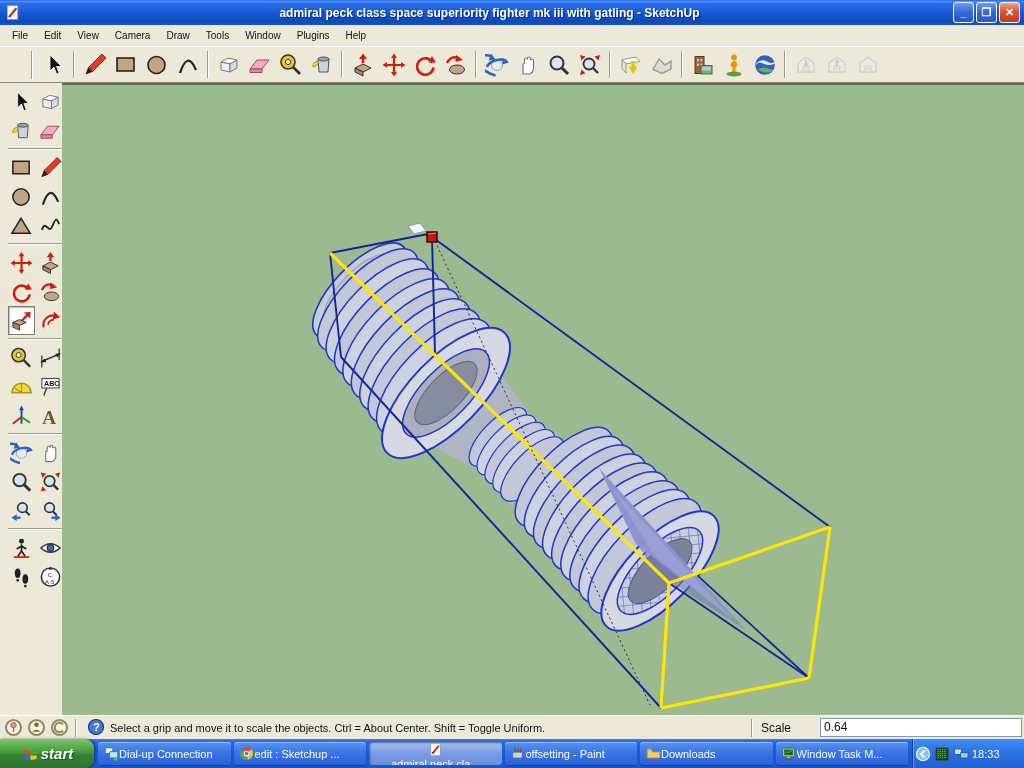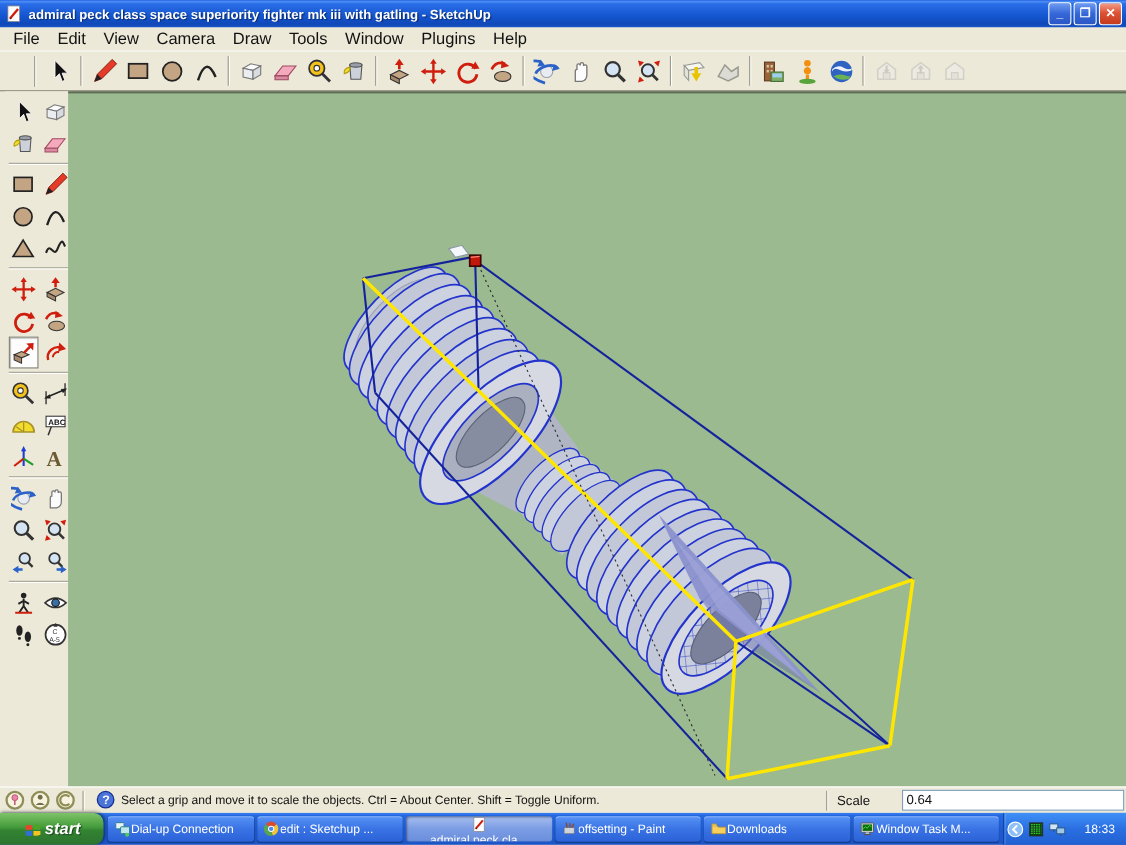--- a/index.html
+++ b/index.html
@@ -7,31 +7,31 @@
   *{box-sizing:border-box;}
   :root{
     --beige:#ece9d8; --beige-dark:#d4d0c8; --etch-dark:#9c9a8a; --etch-light:#ffffff;
   }
   
   #titlebar{position:absolute;left:0;top:0;width:1024px;height:25px;
     background:linear-gradient(180deg,#2664e0 0%,#4b8ef5 6%,#2a6de8 14%,#1355ce 60%,#1048b8 88%,#1a56c8 100%);
     display:flex;align-items:center;padding:0 4px;color:#fff;}
   #titlebar .app-ico{width:17px;height:17px;margin-right:5px;flex:none;}
   #titlebar .ttl{font-size:12px;font-weight:bold;text-shadow:1px 1px 1px #0a2a6a;
-    white-space:nowrap;overflow:hidden;flex:1;}
+    white-space:nowrap;overflow:hidden;flex:1;text-align:center;}
   .winbtns{display:flex;gap:2px;flex:none;}
   .winbtn{width:21px;height:21px;border-radius:3px;border:1px solid #fff;
     background:linear-gradient(180deg,#6f9bf0 0%,#3567d8 50%,#2a57c4 100%);
     color:#fff;font-size:11px;font-weight:bold;display:flex;align-items:center;justify-content:center;
     padding:0;line-height:1;}
   .winbtn.close{background:linear-gradient(180deg,#f2a08a 0%,#dd5335 45%,#c63a1c 100%);}
   
   #menubar{position:absolute;left:0;top:25px;width:1024px;height:22px;background:var(--beige);
     display:flex;align-items:center;padding-left:4px;border-bottom:1px solid #fff;}
-  .menu-item{font-size:15px;color:#111;padding:2px 8px;}
+  .menu-item{font-size:10px;color:#111;padding:2px 8px;}
   
   #toolbar{position:absolute;left:0;top:47px;width:1024px;height:36px;background:var(--beige);
     display:flex;align-items:center;padding-left:6px;border-bottom:1px solid #8a8875;}
   #toolbar .lead{width:26px;height:28px;border-right:1px solid var(--etch-dark);
     box-shadow:1px 0 0 var(--etch-light);margin-right:6px;}
   .tb-group{display:flex;align-items:center;}
   .tb-sep{width:2px;height:27px;border-left:1px solid var(--etch-dark);border-right:1px solid var(--etch-light);margin:0 4px;}
   .tb-btn{width:29px;height:29px;background:transparent;border:1px solid transparent;padding:1px;margin:0 1px;
     display:flex;align-items:center;justify-content:center;}
   .tb-btn.disabled{opacity:.45;filter:grayscale(60%);}
@@ -69,21 +69,21 @@
   .task-btn{flex:1;max-width:150px;min-width:0;border:none;border-radius:3px;height:23px;
     background:linear-gradient(180deg,#5793f6 0%,#3a73e4 50%,#2b63d8 100%);
     box-shadow:inset 0 1px 0 rgba(255,255,255,.4),0 1px 1px rgba(0,0,0,.3);
     color:#fff;font-size:11px;display:flex;align-items:center;gap:0;padding:0 5px;white-space:nowrap;overflow:hidden;}
   .task-btn.active{background:linear-gradient(180deg,#a8c0ef 0%,#7b9ce4 50%,#6b8fdd 100%);
     box-shadow:inset 1px 1px 2px rgba(0,0,30,.45);flex-direction:column;}
   .task-btn .lbl{overflow:hidden;text-overflow:ellipsis;}
   #tray{flex:none;width:112px;height:29px;display:flex;align-items:center;gap:3px;
     background:linear-gradient(180deg,#3f90f7 0%,#2a6fe2 50%,#2160d2 100%);
     border-left:1px solid #0f3fa6;box-shadow:inset 1px 0 0 rgba(255,255,255,.3);padding-left:2px;}
-  #clock{color:#fff;font-size:11px;margin-left:14px;}
+  #clock{color:#fff;font-size:11px;margin-left:0;}
   .tray-ico{width:16px;height:16px;flex:none;}
 </style>
 </head>
 <body>
 
 <div id="titlebar">
   <span class="app-ico" id="app-icon"><svg xmlns="http://www.w3.org/2000/svg" viewBox="0 0 24 24" width="17" height="17">
         <rect x="4.5" y="2" width="15" height="20" fill="#fff" stroke="#888"></rect>
         <path d="M7 18.5 L17.5 6" stroke="#d01e0e" stroke-width="3"></path>
         <path d="M7 18.5 L9.5 18 L8 16.5 Z" fill="#222"></path>

